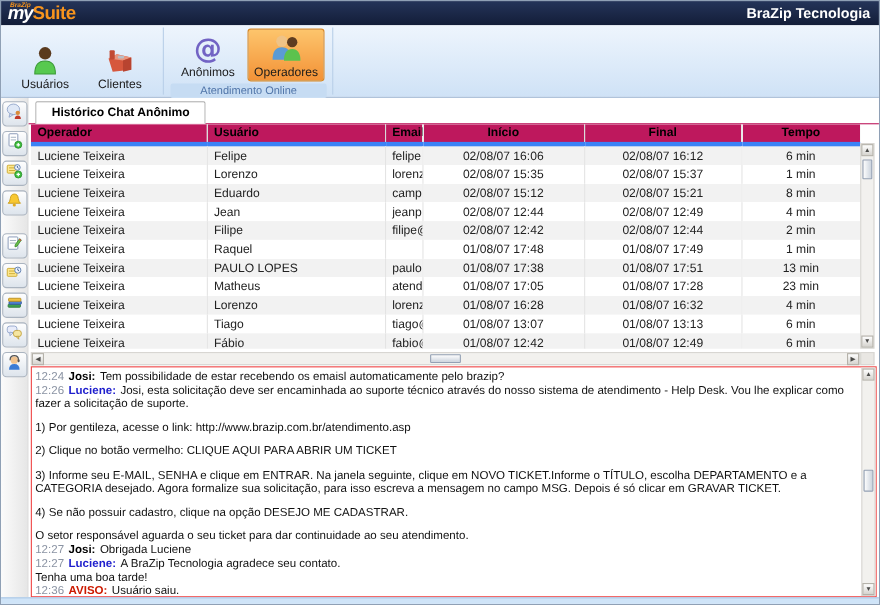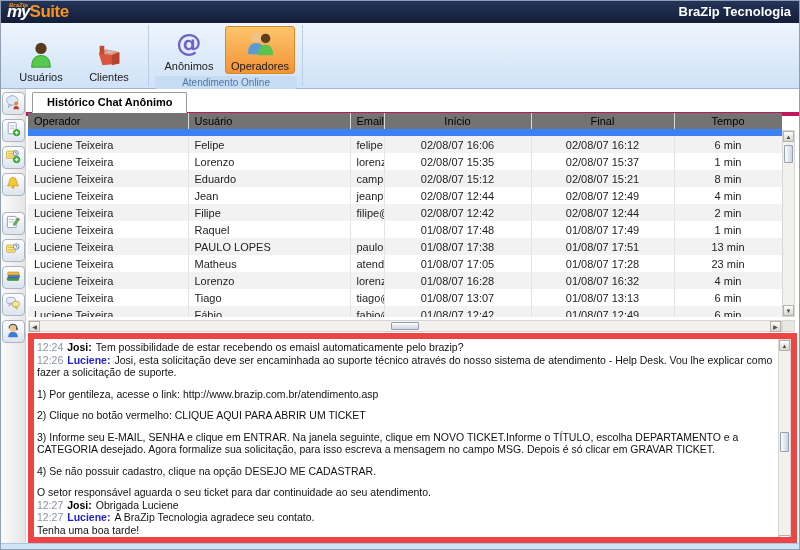--- a/index.html
+++ b/index.html
@@ -36,45 +36,45 @@
   
   .side-bar{position:absolute;left:0;top:88px;width:25px;height:454px;
     background:linear-gradient(90deg,#fbfbfb,#e6e6e6);border-right:1px solid #cfcfcf;box-sizing:border-box;}
   .side-btn{width:21px;height:21px;margin:3px auto 4px;border:1px solid #aab4c0;border-radius:4px;
     background:linear-gradient(#fefefe,#dde4ec);display:flex;align-items:center;justify-content:center;cursor:pointer;}
   .side-btn svg{width:16px;height:16px;}
   .side-divider{height:9px;}
 
   
   .content{position:absolute;left:25px;top:88px;width:773px;height:454px;background:#fff;}
-  .doc-tab-row{position:relative;height:23px;border-bottom:4px solid #be185d;}
+  .doc-tab-row{position:relative;height:23px;border-bottom:1px solid #be185d;}
   .doc-tab{position:absolute;left:6px;bottom:-1px;padding:3px 14px 4px;border:1px solid #9a9a9a;border-bottom:1px solid #fff;
     border-radius:2px 2px 0 0;background:#fff;font-size:11px;font-weight:bold;}
 
   
   .table-wrap{position:absolute;left:2px;top:24px;width:754px;height:204px;overflow:hidden;}
   table.grid{border-collapse:collapse;table-layout:fixed;width:754px;font-size:11px;}
-  table.grid th{height:16px;font-weight:normal;color:#000;background:#737373;border-bottom:7px solid #3b82f6;
+  table.grid th{height:16px;font-weight:bold;color:#000;background:#be185d;border-bottom:4px solid #3b82f6;
     border-right:1px solid #d8d8d8;padding:0 6px;white-space:nowrap;overflow:hidden;}
   table.grid td{height:17px;border-right:1px solid #e4e4e4;padding:0 6px;color:#222;
     white-space:nowrap;overflow:hidden;}
   table.grid tr.striped td{background:#f2f2f2;}
   .al{text-align:left;} .ac{text-align:center;}
 
   
   .sb-v{position:absolute;width:13px;background:#f2f1ee;border:1px solid #d8d6d2;box-sizing:border-box;}
   .sb-h{position:absolute;height:12px;background:#f2f1ee;border:1px solid #d8d6d2;box-sizing:border-box;}
   .sb-btn{position:absolute;width:11px;height:11px;background:linear-gradient(#fefefe,#d6d4cf);
     border:1px solid #b5b2aa;color:#4a4a48;font-size:6px;line-height:11px;text-align:center;cursor:pointer;box-sizing:border-box;}
   .sb-thumb{position:absolute;background:linear-gradient(90deg,#fdfdfd,#ccd4de);border:1px solid #93a0b4;border-radius:1px;cursor:pointer;box-sizing:border-box;}
   .sb-thumb.horiz{background:linear-gradient(#fdfdfd,#ccd4de);}
   .corner{position:absolute;width:13px;height:12px;background:#e9e7e3;border:1px solid #d8d6d2;box-sizing:border-box;}
 
   
-  .chat-box{position:absolute;left:2px;top:244px;width:769px;height:210px;border:6px solid #ef4444;
+  .chat-box{position:absolute;left:2px;top:244px;width:769px;height:210px;border:1px solid #ef4444;
     background:#fff;box-sizing:border-box;overflow:hidden;}
   .chat-inner{position:absolute;left:3px;top:2px;right:16px;bottom:2px;overflow:hidden;
     font-size:10.5px;line-height:12.5px;color:#111;}
   .chat-line{min-height:9px;}
   .chat-time{color:#8a93a3;margin-right:4px;}
   .chat-sender{font-weight:bold;margin-right:4px;}
 
   .bottom-strip{position:absolute;left:0;top:542px;width:798px;height:6px;background:#cfe4f8;border-top:1px solid #aac6e4;box-sizing:border-box;}
 </style>
 </head>

